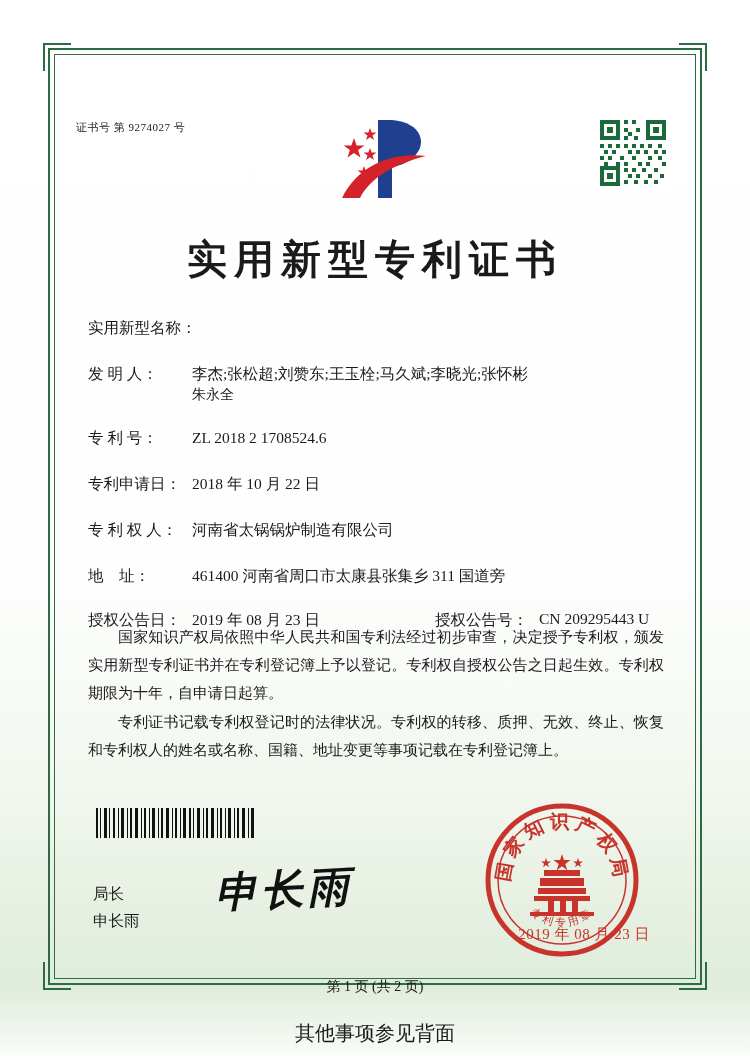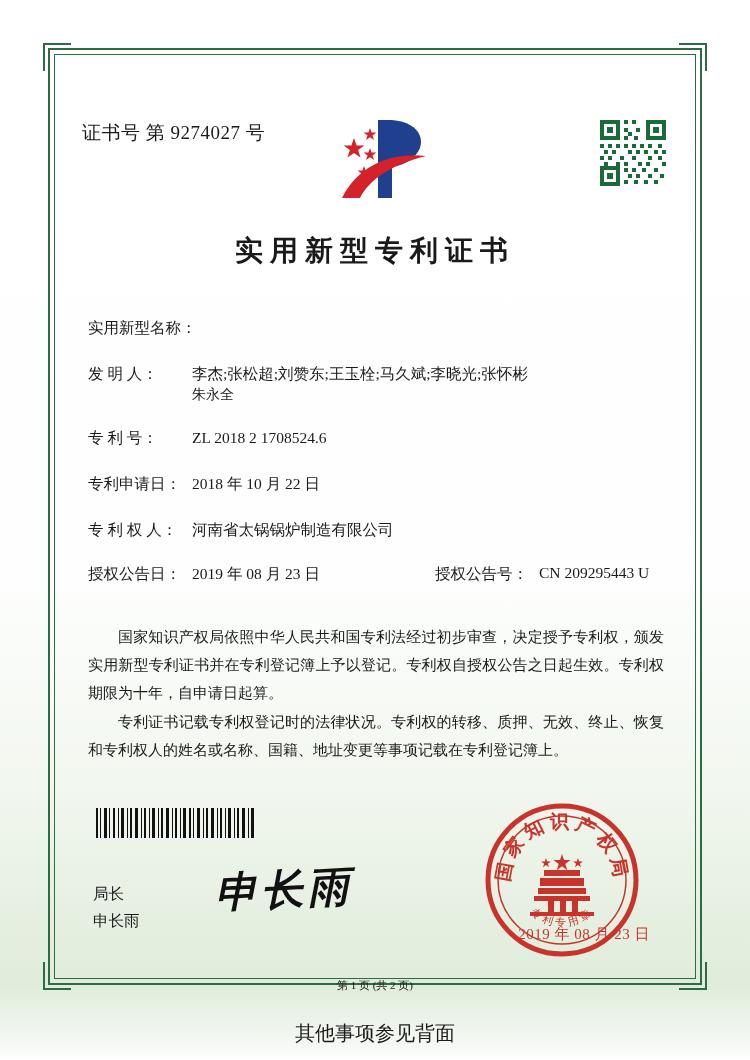--- a/index.html
+++ b/index.html
@@ -56,23 +56,23 @@
     border-width: 0;
   }
   .corner.tl { left: 43px;  top: 43px;   border-left-width: 2px; border-top-width: 2px; }
   .corner.tr { right: 43px; top: 43px;   border-right-width: 2px; border-top-width: 2px; }
   .corner.bl { left: 43px;  bottom: 70px;border-left-width: 2px; border-bottom-width: 2px; }
   .corner.br { right: 43px; bottom: 70px;border-right-width: 2px; border-bottom-width: 2px; }
 
   
   .cert-no {
     position: absolute;
-    left: 82px;
+    left: 76px;
     top: 120px;
-    font-size: 19px;
+    font-size: 11px;
     letter-spacing: 0.5px;
   }
 
   
   .logo {
     position: absolute;
     left: 318px;
     top: 112px;
     width: 120px;
     height: 100px;
@@ -87,21 +87,21 @@
     width: 70px;
     height: 70px;
   }
 
   .title {
     position: absolute;
     left: 0;
     right: 0;
     top: 232px;
     text-align: center;
-    font-size: 28px;
+    font-size: 40px;
     font-weight: bold;
     letter-spacing: 7px;
     font-family: "Liberation Serif", serif;
   }
 
   
   .fields {
     position: absolute;
     left: 88px;
     right: 88px;
@@ -204,21 +204,21 @@
     letter-spacing: 0.5px;
   }
 
   
   .page-no {
     position: absolute;
     left: 0;
     right: 0;
     top: 978px;
     text-align: center;
-    font-size: 11px;
+    font-size: 14px;
   }
   .footnote {
     position: absolute;
     left: 0;
     right: 0;
     top: 1020px;
     text-align: center;
     font-size: 20px;
   }
 </style>
@@ -342,20 +342,24 @@
     <div class="row">
       <span class="lab">专利申请日：</span>
       <span class="val">2018 年 10 月 22 日</span>
     </div>
 
     <div class="row">
       <span class="lab">专 利 权 人：</span>
       <span class="val">河南省太锅锅炉制造有限公司</span>
     </div>
 
+    <div class="row">
+      <span class="lab">地    址：</span>
+      <span class="val">461400 河南省周口市太康县张集乡 311 国道旁</span>
+    </div>
 
     <div class="two-col">
       <div class="c1">
         <span class="lab w1">授权公告日：</span>
         <span>2019 年 08 月 23 日</span>
       </div>
       <div class="c2">
         <span class="lab w2">授权公告号：</span>
         <span>CN 209295443 U</span>
       </div>

